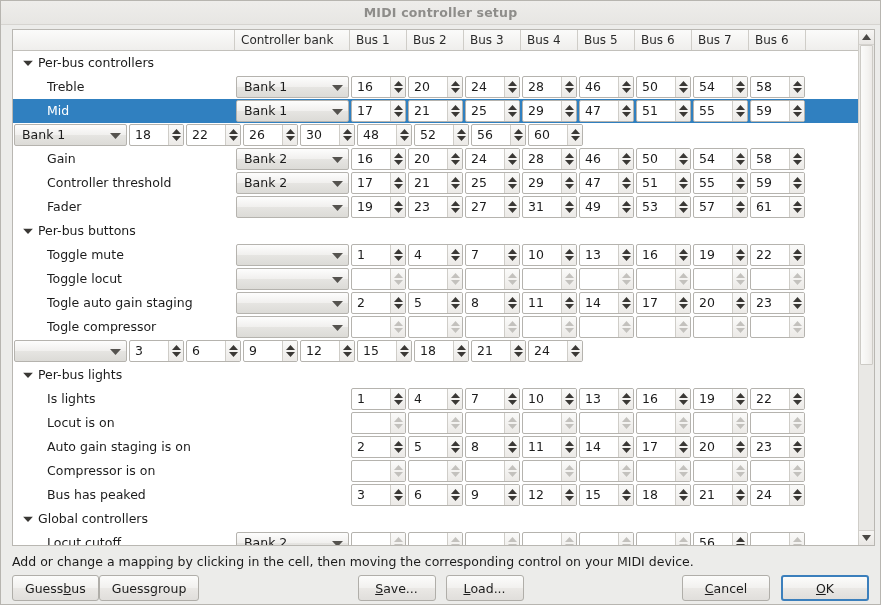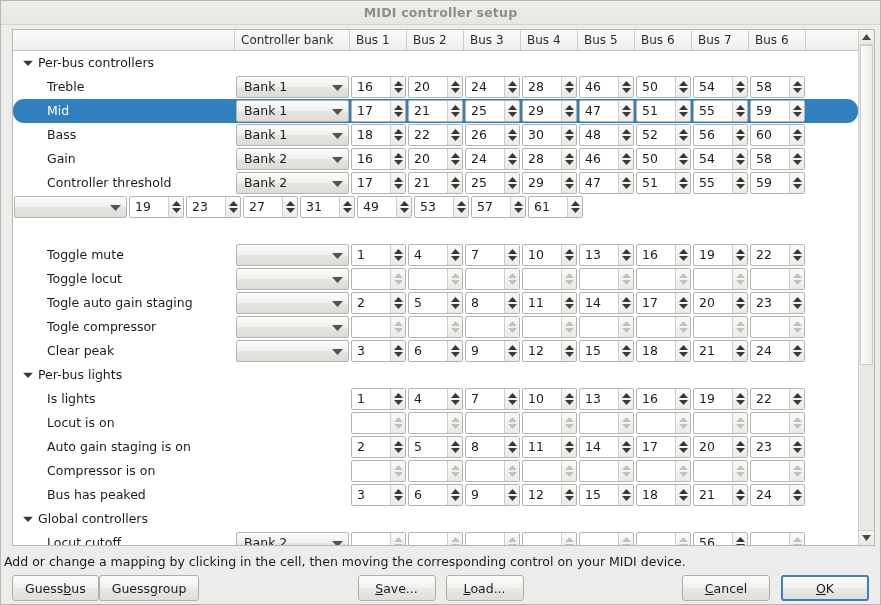--- a/index.html
+++ b/index.html
@@ -74,21 +74,20 @@
   .hdr .hc.bus   { width: 57px; }
   .hdr .hc.tail  { flex: 1 1 auto; border-right: none; }
 
   
   #rows { position: relative; }
   .row {
     display: flex;
     height: 24px;
     align-items: center;
     position: relative;
-    border-radius: 11px;
   }
   .row.selected { background: #3080c0; }
   .row.selected .label { color: #ffffff; }
 
   .cell-name {
     width: 222px;
     flex: 0 0 222px;
     display: flex;
     align-items: center;
     height: 24px;
@@ -190,21 +189,21 @@
     left: 1px; right: 1px;
     top: 0px; height: 66%;
     background: linear-gradient(to right, #fbfbfa 0%, #f4f3f1 60%, #eceae7 100%);
     border: 1px solid #cdcbc6;
     border-radius: 1px;
   }
 
   
   #hint {
     flex: 0 0 auto;
-    padding: 8px 0 6px 3px;
+    padding: 8px 0 6px 11px;
     font-size: 12.5px;
     color: #1c1c1c;
   }
   
   #btnbar {
     flex: 1 1 auto;
     display: flex;
     align-items: flex-start;
     padding: 0 11px 0 11px;
     position: relative;
@@ -532,23 +531,20 @@
                   <div style="height:2px"></div>
                   <svg width="9" height="5" viewBox="0 0 9 5">
                     <polygon points="0,0 9,0 4.5,5" fill="#3a3835"></polygon>
                   </svg>
                 </div>
               </div>
             </div>
             <div class="cell-tail"></div>
           </div>
           <div class="row lvl1">
-            <div class="cell-name">
-              <span class="label">Bass</span>
-            </div>
             <div class="cell-bank">
               <div class="combo">
                 <span class="ctext">Bank 1</span>
                 <span class="carrow">
                   <svg width="11" height="7" viewBox="0 0 13 8">
                     <polygon points="0,1 13,1 6.5,8" fill="#55534f"></polygon>
                   </svg>
                 </span>
               </div>
             </div>
@@ -916,20 +912,23 @@
                   <div style="height:2px"></div>
                   <svg width="9" height="5" viewBox="0 0 9 5">
                     <polygon points="0,0 9,0 4.5,5" fill="#3a3835"></polygon>
                   </svg>
                 </div>
               </div>
             </div>
             <div class="cell-tail"></div>
           </div>
           <div class="row lvl1">
+            <div class="cell-name">
+              <span class="label">Fader</span>
+            </div>
             <div class="cell-bank">
               <div class="combo">
                 <span class="ctext"></span>
                 <span class="carrow">
                   <svg width="11" height="7" viewBox="0 0 13 8">
                     <polygon points="0,1 13,1 6.5,8" fill="#55534f"></polygon>
                   </svg>
                 </span>
               </div>
             </div>
@@ -1041,20 +1040,28 @@
                   <div style="height:2px"></div>
                   <svg width="9" height="5" viewBox="0 0 9 5">
                     <polygon points="0,0 9,0 4.5,5" fill="#3a3835"></polygon>
                   </svg>
                 </div>
               </div>
             </div>
             <div class="cell-tail"></div>
           </div>
           <div class="row lvl0">
+            <div class="cell-name">
+              <span class="expander">
+                <svg width="10" height="6" viewBox="0 0 13 8">
+                  <polygon points="0,1 13,1 6.5,8" fill="#3a3835"></polygon>
+                </svg>
+              </span>
+              <span class="label">Per-bus buttons</span>
+            </div>
             <div class="cell-bank"></div>
             <div class="cell-spin"></div>
             <div class="cell-spin"></div>
             <div class="cell-spin"></div>
             <div class="cell-spin"></div>
             <div class="cell-spin"></div>
             <div class="cell-spin"></div>
             <div class="cell-spin"></div>
             <div class="cell-spin"></div>
             <div class="cell-tail"></div>
@@ -1565,23 +1572,20 @@
                   <div style="height:2px"></div>
                   <svg width="9" height="5" viewBox="0 0 9 5">
                     <polygon points="0,0 9,0 4.5,5" fill="#c3c1bd"></polygon>
                   </svg>
                 </div>
               </div>
             </div>
             <div class="cell-tail"></div>
           </div>
           <div class="row lvl1">
-            <div class="cell-name">
-              <span class="label">Clear peak</span>
-            </div>
             <div class="cell-bank">
               <div class="combo">
                 <span class="ctext"></span>
                 <span class="carrow">
                   <svg width="11" height="7" viewBox="0 0 13 8">
                     <polygon points="0,1 13,1 6.5,8" fill="#55534f"></polygon>
                   </svg>
                 </span>
               </div>
             </div>

